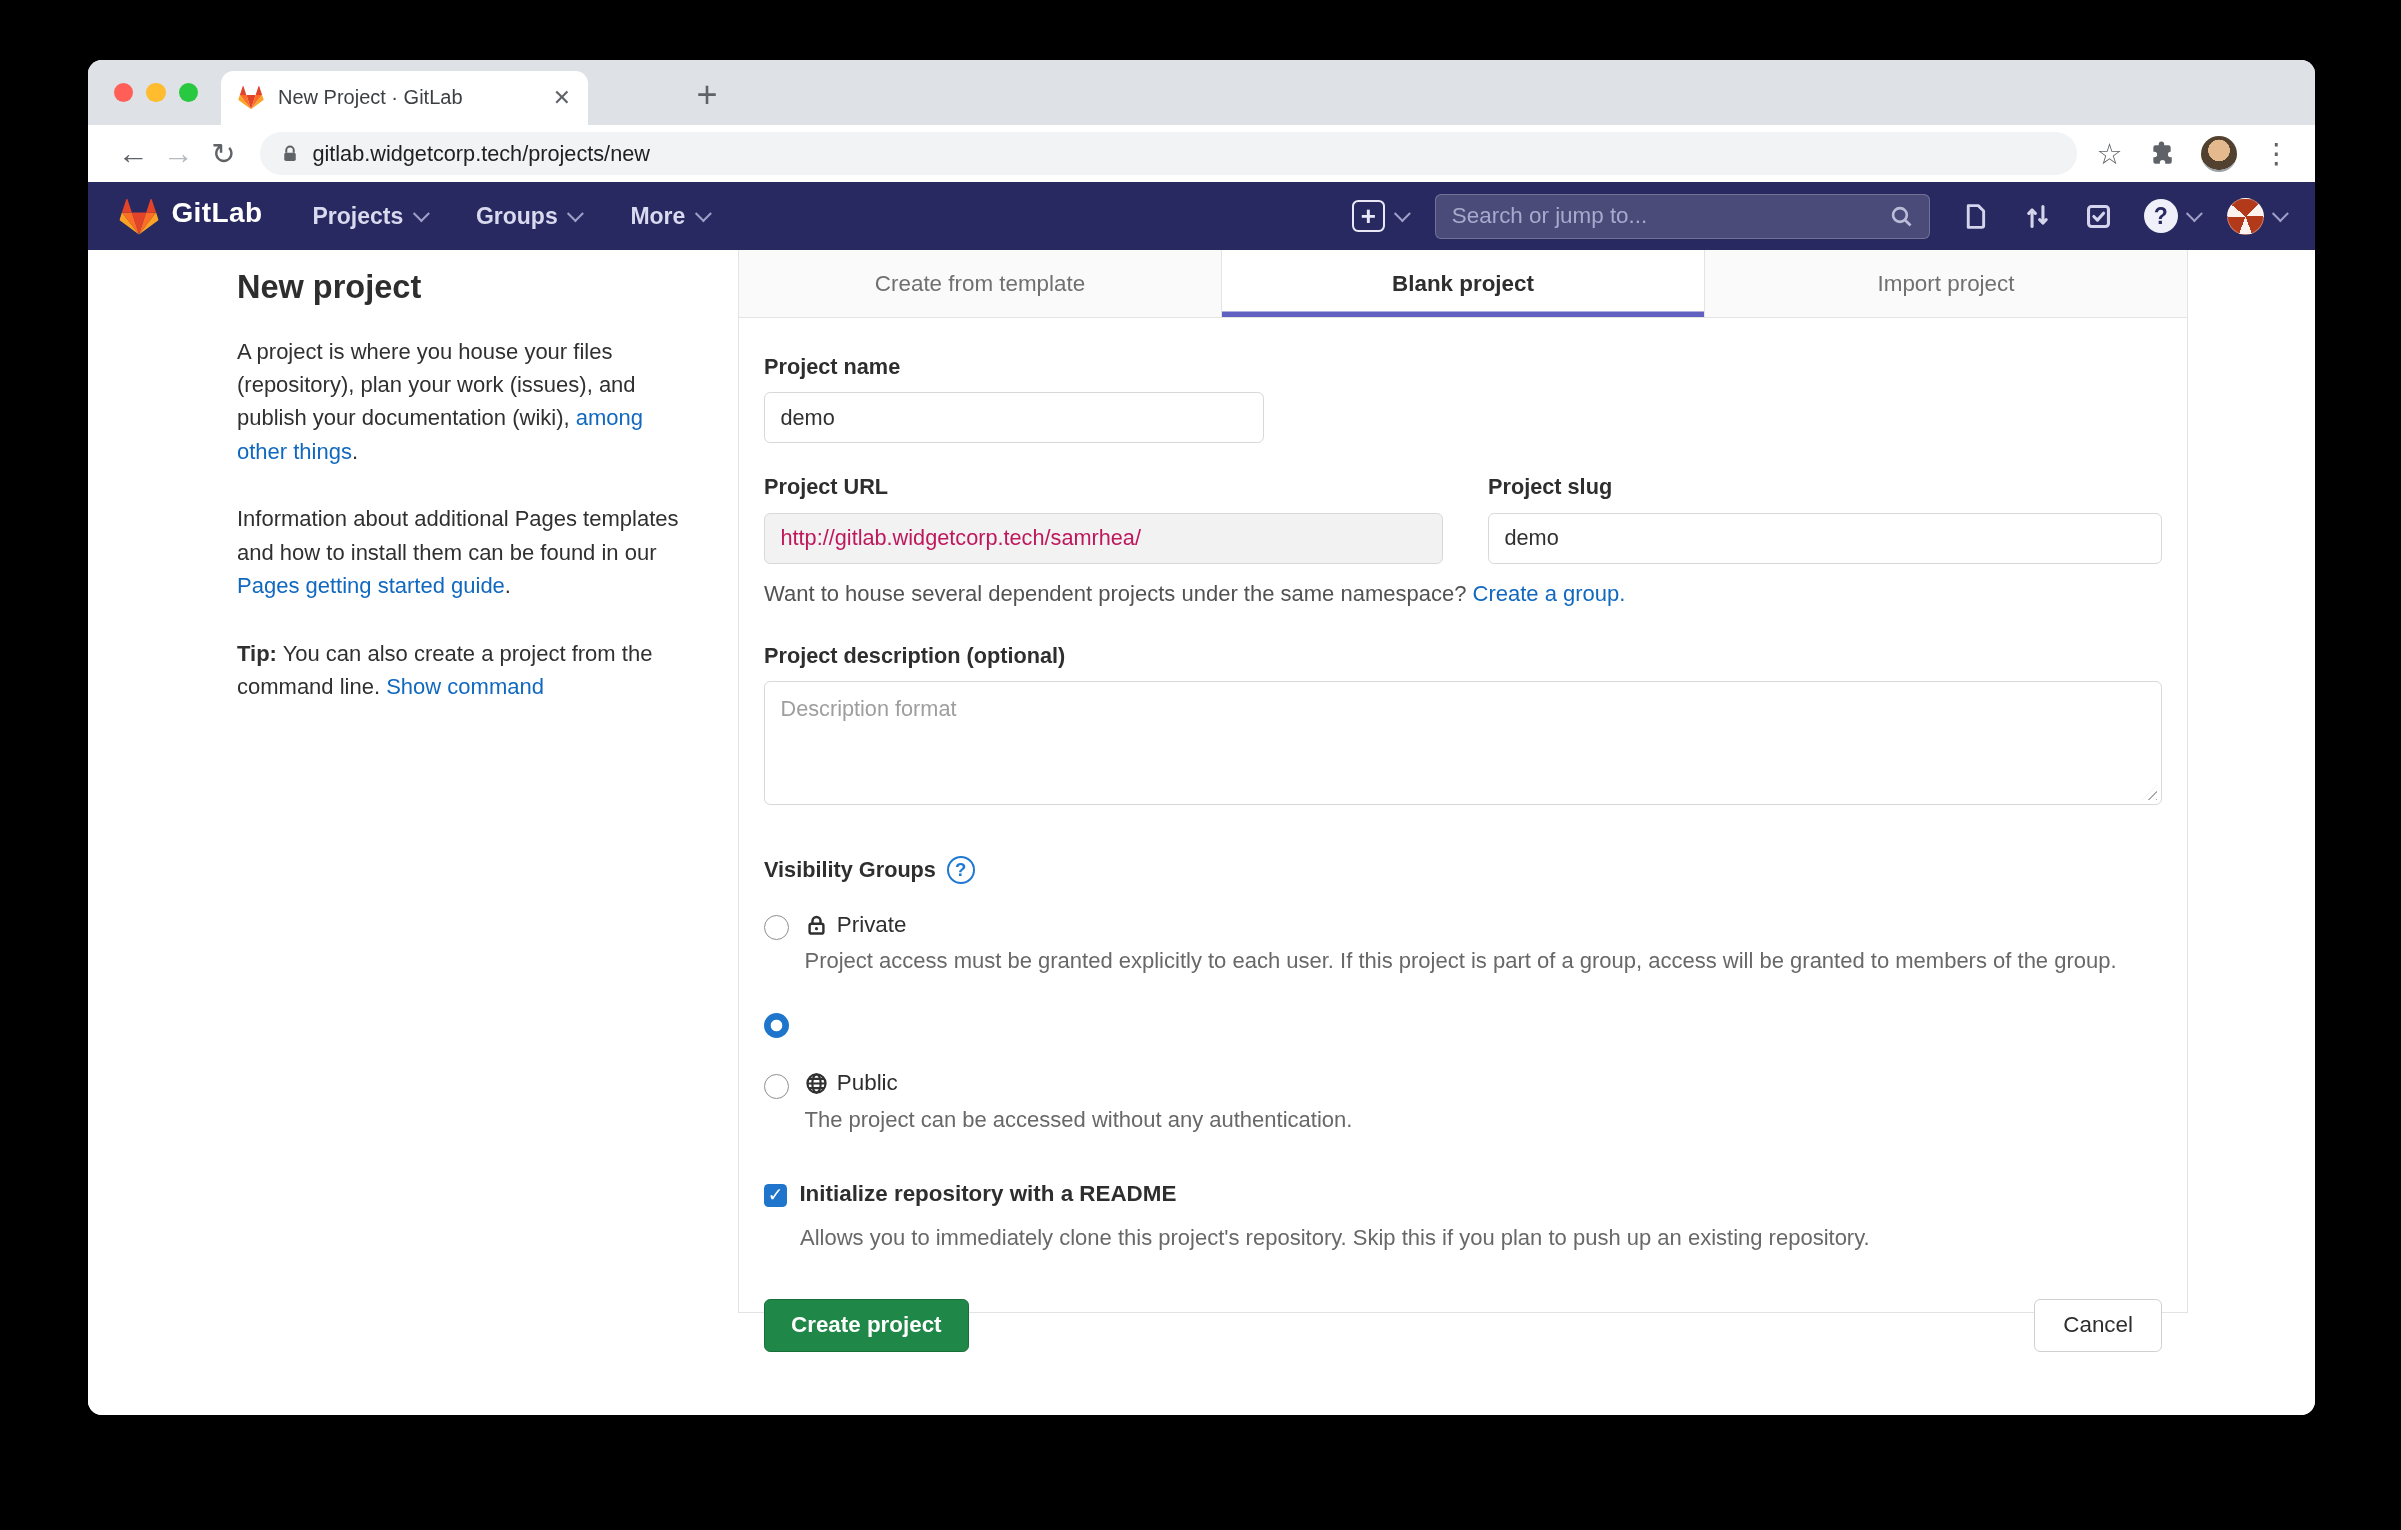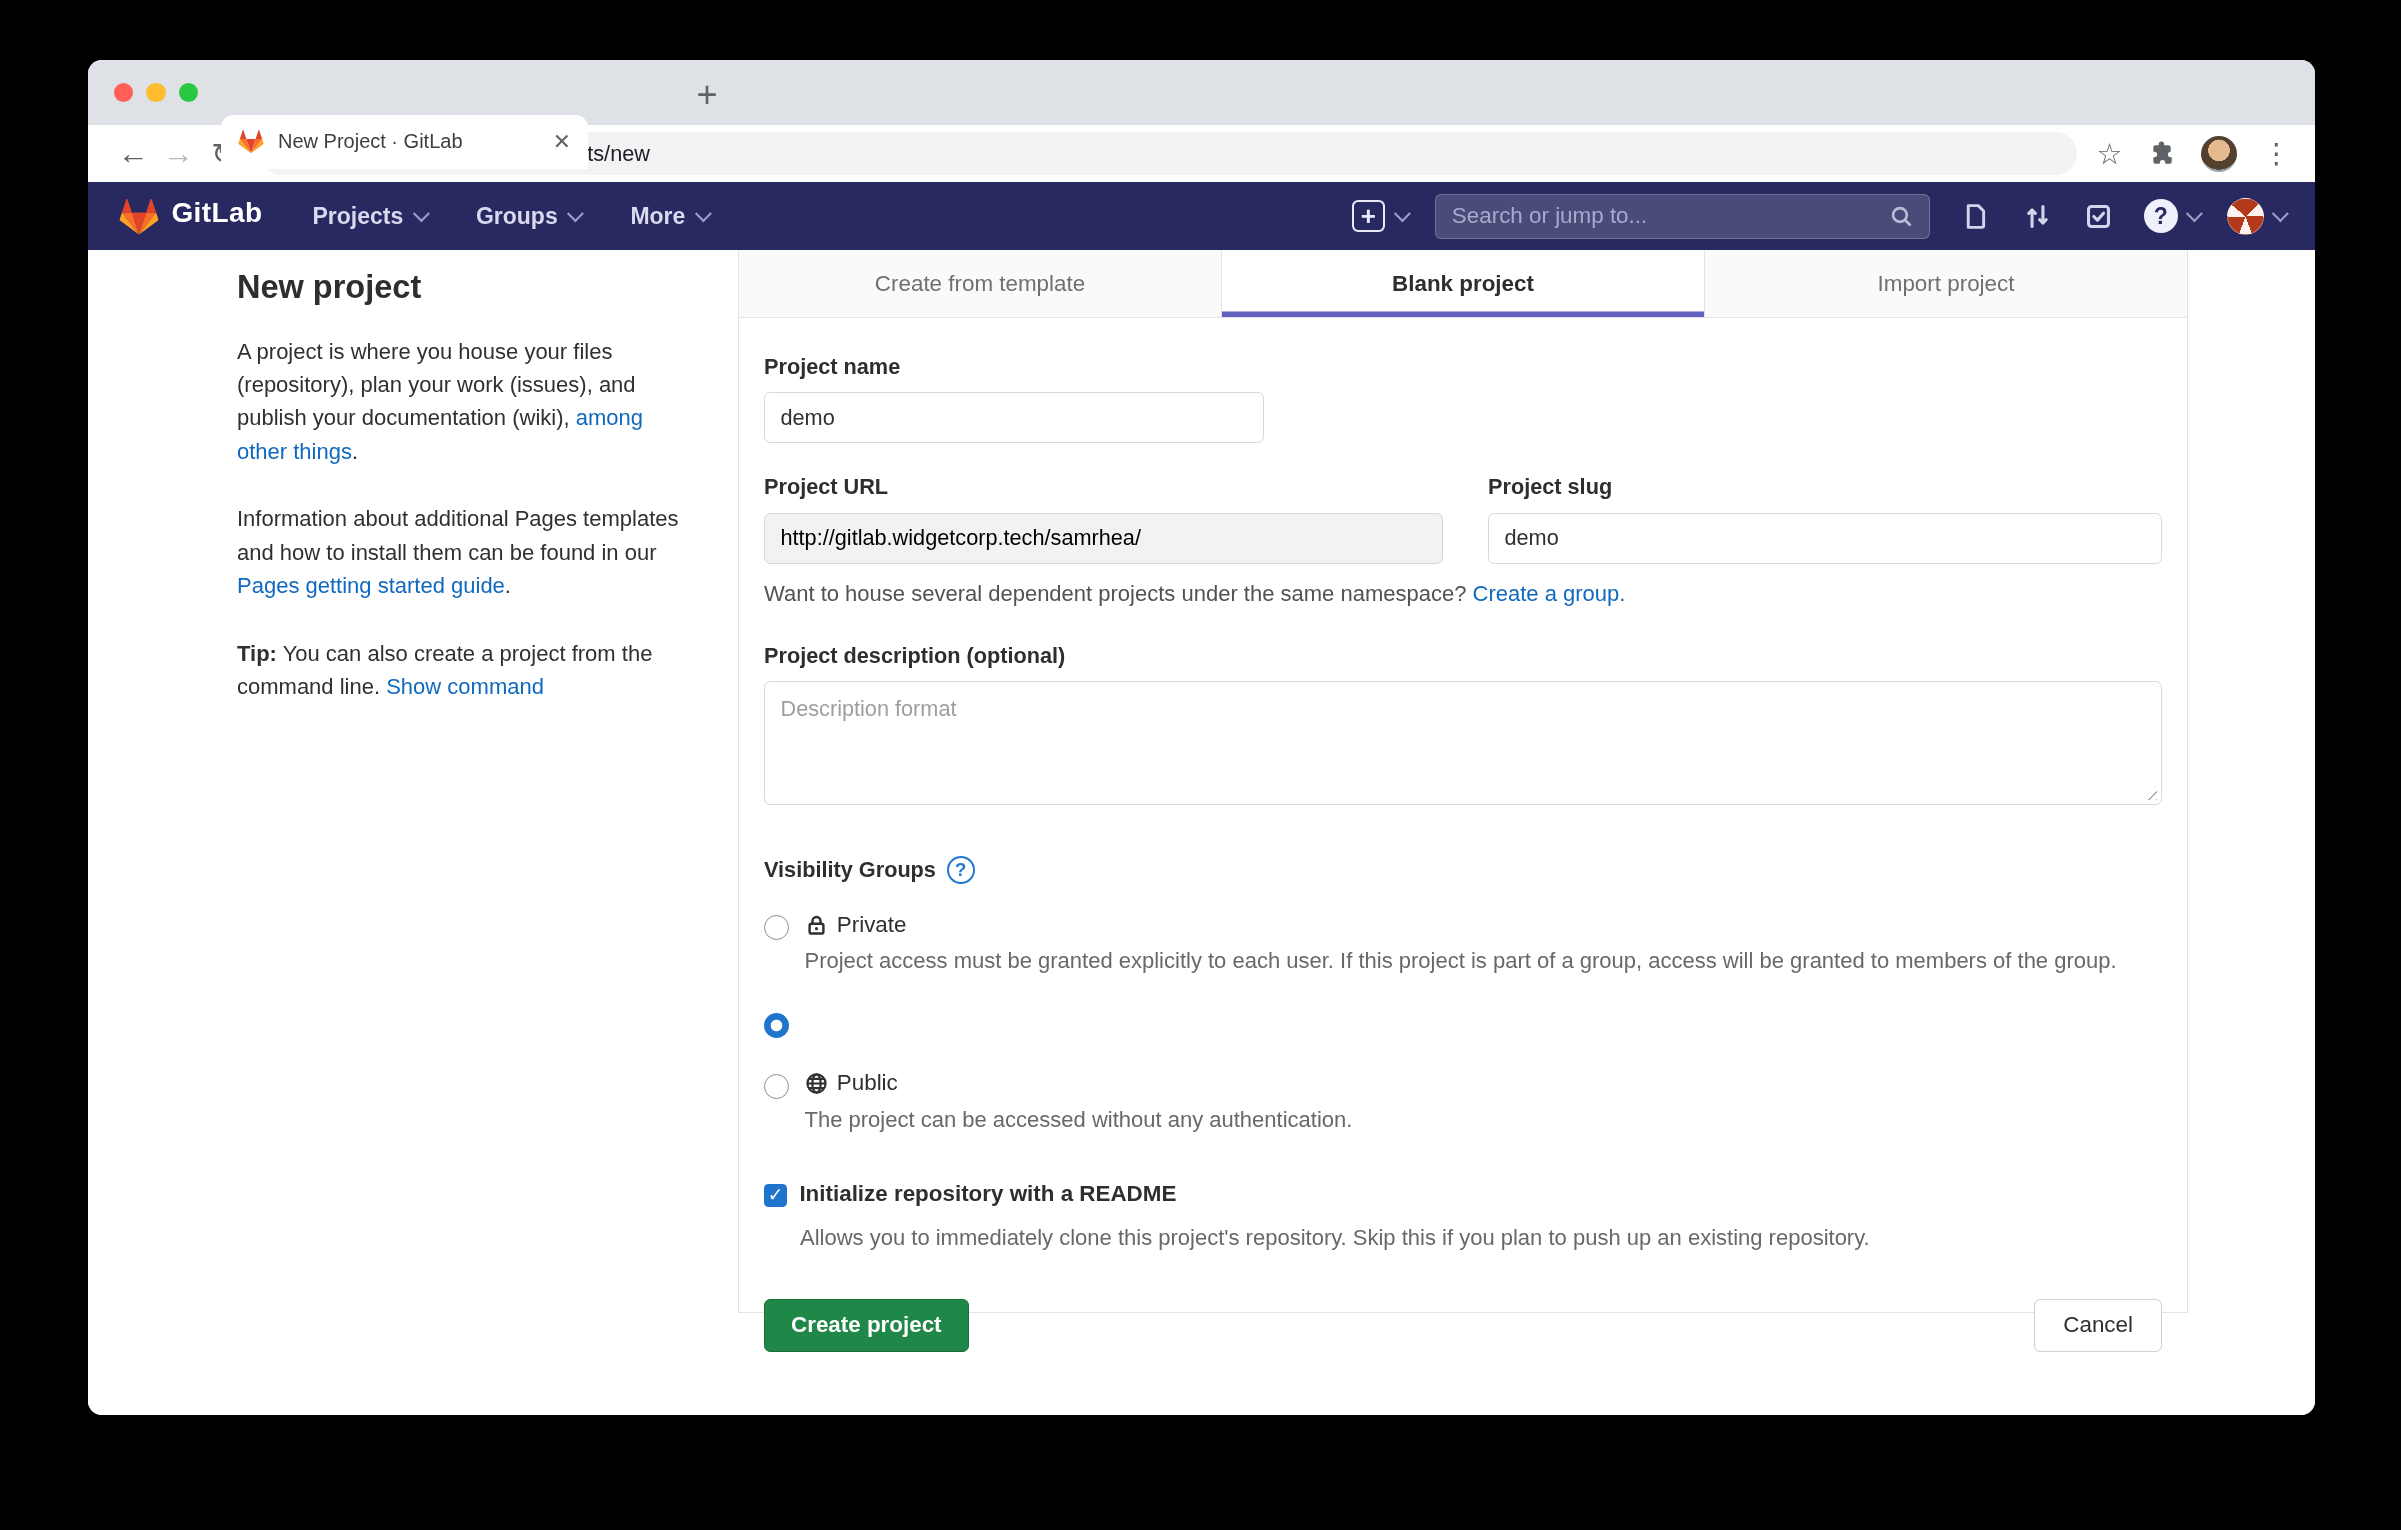--- a/index.html
+++ b/index.html
@@ -4,21 +4,21 @@
 <style>
   * { margin:0; padding:0; box-sizing:border-box; }
   html,body { width:2401px; height:1530px; background:#000; font-family:"Liberation Sans","DejaVu Sans",sans-serif; }
   .window { position:absolute; left:88px; top:60px; width:2227px; height:1355px; border-radius:14px; overflow:hidden; background:#fff; }
 
   
   .tabstrip { height:65px; background:#dee1e6; position:relative; }
   .lights { position:absolute; left:26px; top:23px; display:flex; gap:13px; }
   .light { width:19.3px; height:19.3px; border-radius:50%; }
   .light.red { background:#ff5f57; } .light.yellow { background:#febc2e; } .light.green { background:#28c840; }
-  .btab { position:absolute; left:133px; top:10.8px; width:367px; height:54px; background:#fff; border-radius:12.4px 12.4px 0 0; display:flex; align-items:center; padding:0 17px; gap:14px;margin-top:44px; }
+  .btab { position:absolute; left:133px; top:10.8px; width:367px; height:54px; background:#fff; border-radius:12.4px 12.4px 0 0; display:flex; align-items:center; padding:0 17px; gap:14px; }
   .btab-title { flex:1; font-size:20px; color:#3c4043; white-space:nowrap; overflow:hidden; }
   .tab-close { font-size:21.7px; color:#5f6368; cursor:default; }
   .newtab { position:absolute; left:596px; top:12.4px; width:46px; height:46px; font-size:36px; font-weight:300; color:#5f6368; display:flex; align-items:center; justify-content:center; }
 
   
   .toolbar { height:57px; background:#fff; display:flex; align-items:center; padding:0 23px; }
   .navbtn { font-size:31px; color:#5f6368; width:45px; text-align:center; }
   .navbtn.fwd { color:#b6babf; }
   .reload { font-size:29px; }
   .urlpill { flex:1; height:43px; background:#f1f3f4; border-radius:21.7px; margin:0 20px 0 14px; display:flex; align-items:center; padding:10px 20px; gap:12.4px; }
@@ -58,21 +58,21 @@
   .tabs { display:flex; height:68px; border-bottom:0.8px solid #e3e3e3; }
   .tabitem { flex:1; display:flex; align-items:center; justify-content:center; font-size:22.4px; color:#707070; background:#fafafa; border-left:0.8px solid #e3e3e3; }
   .tabitem:first-child { border-left:none; }
   .tabitem.active { background:#fff; color:#2e2e2e; font-weight:700; box-shadow:inset 0 -5.4px 0 0 #6060c0; }
 
   .form { padding:36px 25px 0; }
   .flabel { display:block; font-size:21.7px; font-weight:700; color:#2e2e2e; margin-bottom:12.4px; }
   .tinput { height:51px; border:1.5px solid #d8d8d8; border-radius:6.2px; font-size:21.7px; color:#303030; padding:0 15.5px; font-family:inherit; outline:none; background:#fff; }
   .name-input { width:500px; }
   .row2 { display:grid; grid-template-columns:679px 1fr; column-gap:45px; margin-top:31px; }
-  .url-input { width:100%; background:#f2f2f2; color:#000000; }
+  .url-input { width:100%; background:#f2f2f2; color:#be185d; }
   .slug-input { width:100%; }
   .hint { margin-top:17px; font-size:22px; color:#525252; }
   .desc-label { margin-top:36px; }
   textarea.tarea { width:100%; height:124px; border:1.5px solid #d8d8d8; border-radius:6.2px; font-size:21.7px; font-family:inherit; color:#303030; padding:14px 15.5px; resize:none; outline:none; position:relative; }
   textarea.tarea::placeholder { color:#9e9e9e; }
   .tarea-wrap { position:relative; }
   .tarea-wrap::after { content:""; position:absolute; right:4.6px; bottom:7.7px; width:15.5px; height:15.5px;
      background:repeating-linear-gradient(135deg, transparent 0 3.9px, #aaa 3.9px 5.4px); clip-path:polygon(100% 0,100% 100%,0 100%); }
 
   .vis-label { display:inline-flex; align-items:center; gap:10.8px; margin-top:48px; margin-bottom:0; }

